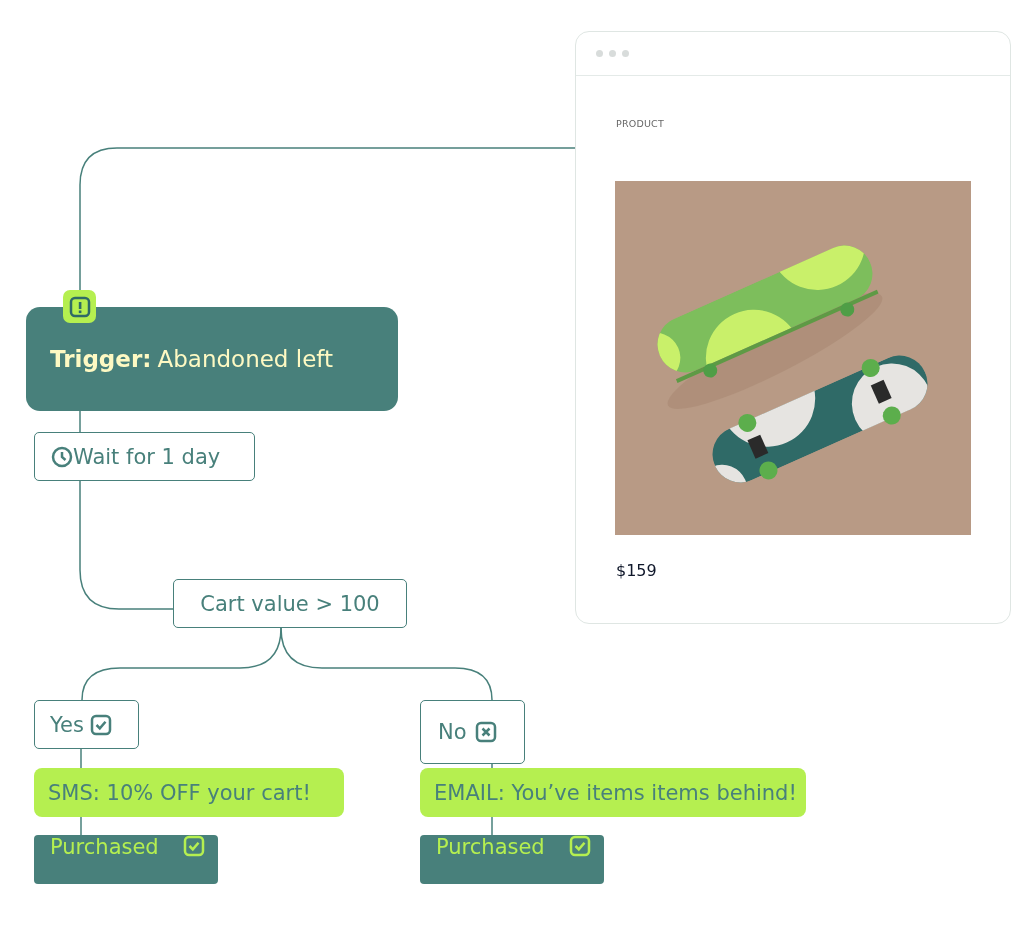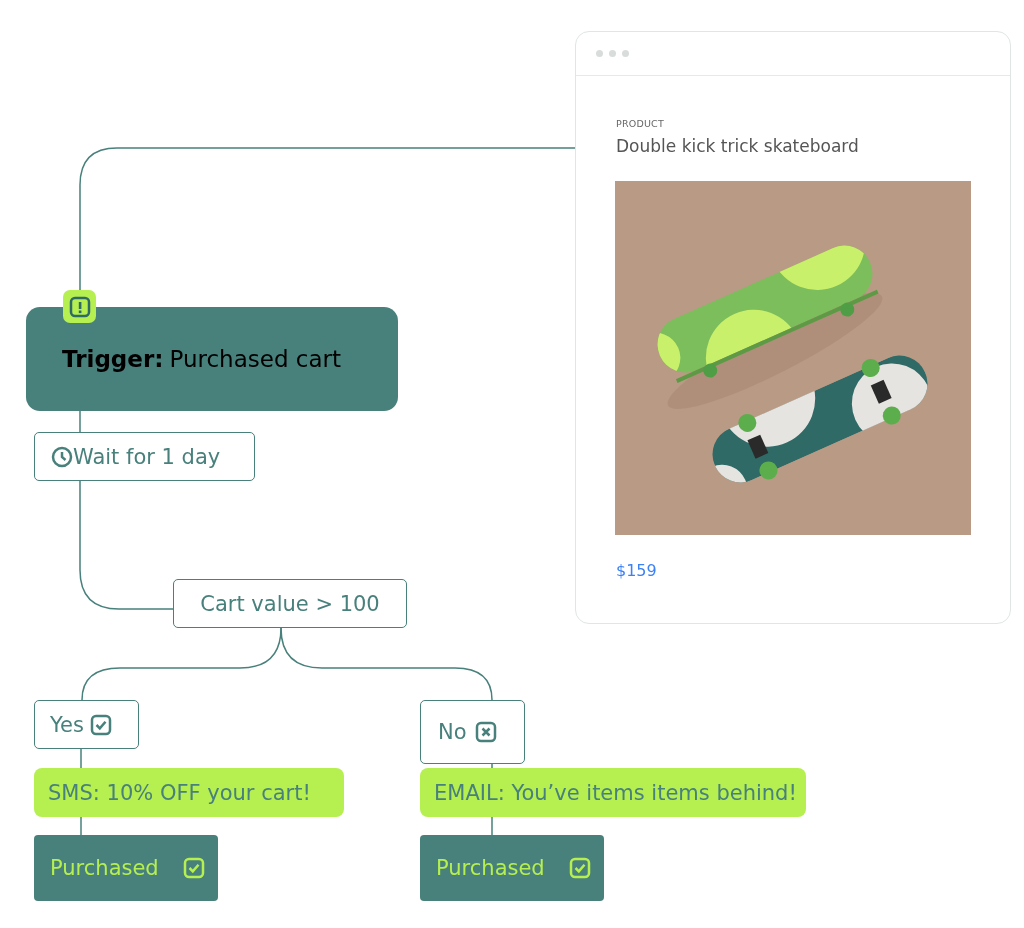--- a/index.html
+++ b/index.html
@@ -7,35 +7,35 @@
          font-family:"DejaVu Sans", sans-serif; color:#3d7a76; }
   .abs { position:absolute; box-sizing:border-box; }
   svg.lines { position:absolute; left:0; top:0; }
   
   .card { left:575px; top:31px; width:436px; height:593px; border:1.5px solid #dfe6e3; border-radius:14px; background:#fff; }
   .card-bar { position:absolute; left:0; top:0; right:0; height:43px; border-bottom:1.5px solid #e4eae8; }
   .dot { position:absolute; top:18px; width:7px; height:7px; border-radius:50%; background:#d8dcdb; }
   .card-label { position:absolute; left:40px; top:86px; font-size:9.5px; letter-spacing:0.2px; color:#666;text-align:right; }
   .card-title { position:absolute; left:40px; top:104px; font-size:17px; color:#555; }
   .card-img { position:absolute; left:39px; top:149px; width:356px; height:354px; background:#b89a85; overflow:hidden; }
-  .card-price { position:absolute; left:40px; top:529px; font-size:16px; color:#3b82f6; }
+  .card-price { position:absolute; left:40px; top:529px; font-size:16px; color:#0f172a; }
   
-  .trigger { left:26px; top:307px; width:372px; height:104px; background:#48807b; border-radius:14px; color:#000000;
-             font-size:23px; display:flex; align-items:center; padding-left:36px; }
+  .trigger { left:26px; top:307px; width:372px; height:104px; background:#48807b; border-radius:14px; color:#fef9c3;
+             font-size:23px; display:flex; align-items:center; padding-left:24px; }
   .trigger b { font-weight:bold; margin-right:6px; }
   .alert { left:63px; top:290px; width:33px; height:33px; background:#b5ef50; border-radius:7px; display:flex; align-items:center; justify-content:center; }
   .node { background:#fff; border:1.5px solid #48807b; border-radius:5px; color:#48807b; display:flex; align-items:center; font-size:21px; }
   .wait { left:34px; top:432px; width:221px; height:49px; padding-left:16px; gap:0; }
   .cond { left:173px; top:579px; width:234px; height:49px; justify-content:center; }
   .yes { left:34px; top:700px; width:105px; height:49px; padding-left:15px; gap:6px; }
   .no  { left:420px; top:700px; width:105px; height:64px; padding-left:17px; gap:8px; }
   .msg { background:#b5ef50; border-radius:8px; color:#48807b; display:flex; align-items:center; padding-left:14px; font-size:21px; height:49px; }
   .sms { left:34px; top:768px; width:310px; }
   .email { left:420px; top:768px; width:386px; }
-  .purch { background:#48807b; border-radius:4px; color:#b5ef50; display:flex; align-items:center; padding-left:16px; gap:24px; font-size:21px; height:66px; }
+  .purch { background:#48807b; border-radius:4px; color:#b5ef50; display:flex; align-items:flex-start; padding-left:16px; gap:24px; font-size:21px; height:49px; }
   .p1 { left:34px; top:835px; width:184px; }
   .p2 { left:420px; top:835px; width:184px; }
   .ico { display:inline-flex; }
 </style>
 </head>
 <body>
 
 <svg class="lines" width="1024" height="928">
   <g fill="none" stroke="#48807b" stroke-width="1.5">
     <path d="M80 300 V185 Q80 148 117 148 H576"></path>
@@ -50,21 +50,20 @@
   </g>
 </svg>
 
 <div class="abs card">
   <div class="card-bar">
     <span class="dot" style="left:20px"></span>
     <span class="dot" style="left:33px"></span>
     <span class="dot" style="left:46px"></span>
   </div>
   <div class="card-label">PRODUCT</div>
-  <div class="card-title">Double kick trick skateboard</div>
   <div class="card-img">
     <svg width="356" height="354" viewBox="0 0 356 354">
       <defs>
         <clipPath id="b1">
             <rect x="-115" y="-28" width="230" height="56" rx="28"></rect>
           </clipPath>
         <clipPath id="b2">
             <rect x="-115" y="-28" width="230" height="56" rx="28"></rect>
           </clipPath>
       </defs>
@@ -94,21 +93,21 @@
         <circle cx="67" cy="-26" r="9" fill="#5cae4c"></circle>
         <circle cx="67" cy="26" r="9" fill="#5cae4c"></circle>
       </g>
     </svg>
   </div>
   <div class="card-price">$159</div>
 </div>
 
 <div class="abs trigger">
   <b>Trigger:</b>
-  <span>Purchased cart</span>
+  <span>Abandoned left</span>
 </div>
 <div class="abs alert">
   <svg width="22" height="22" viewBox="0 0 22 22">
       <rect x="2" y="2" width="18" height="18" rx="4" fill="none" stroke="#2f6a67" stroke-width="2.5"></rect>
       <rect x="9.8" y="6" width="2.6" height="7" fill="#2f6a67"></rect>
       <rect x="9.8" y="14.5" width="2.6" height="2.6" fill="#2f6a67"></rect>
     </svg>
 </div>
 
 <div class="abs node wait">

